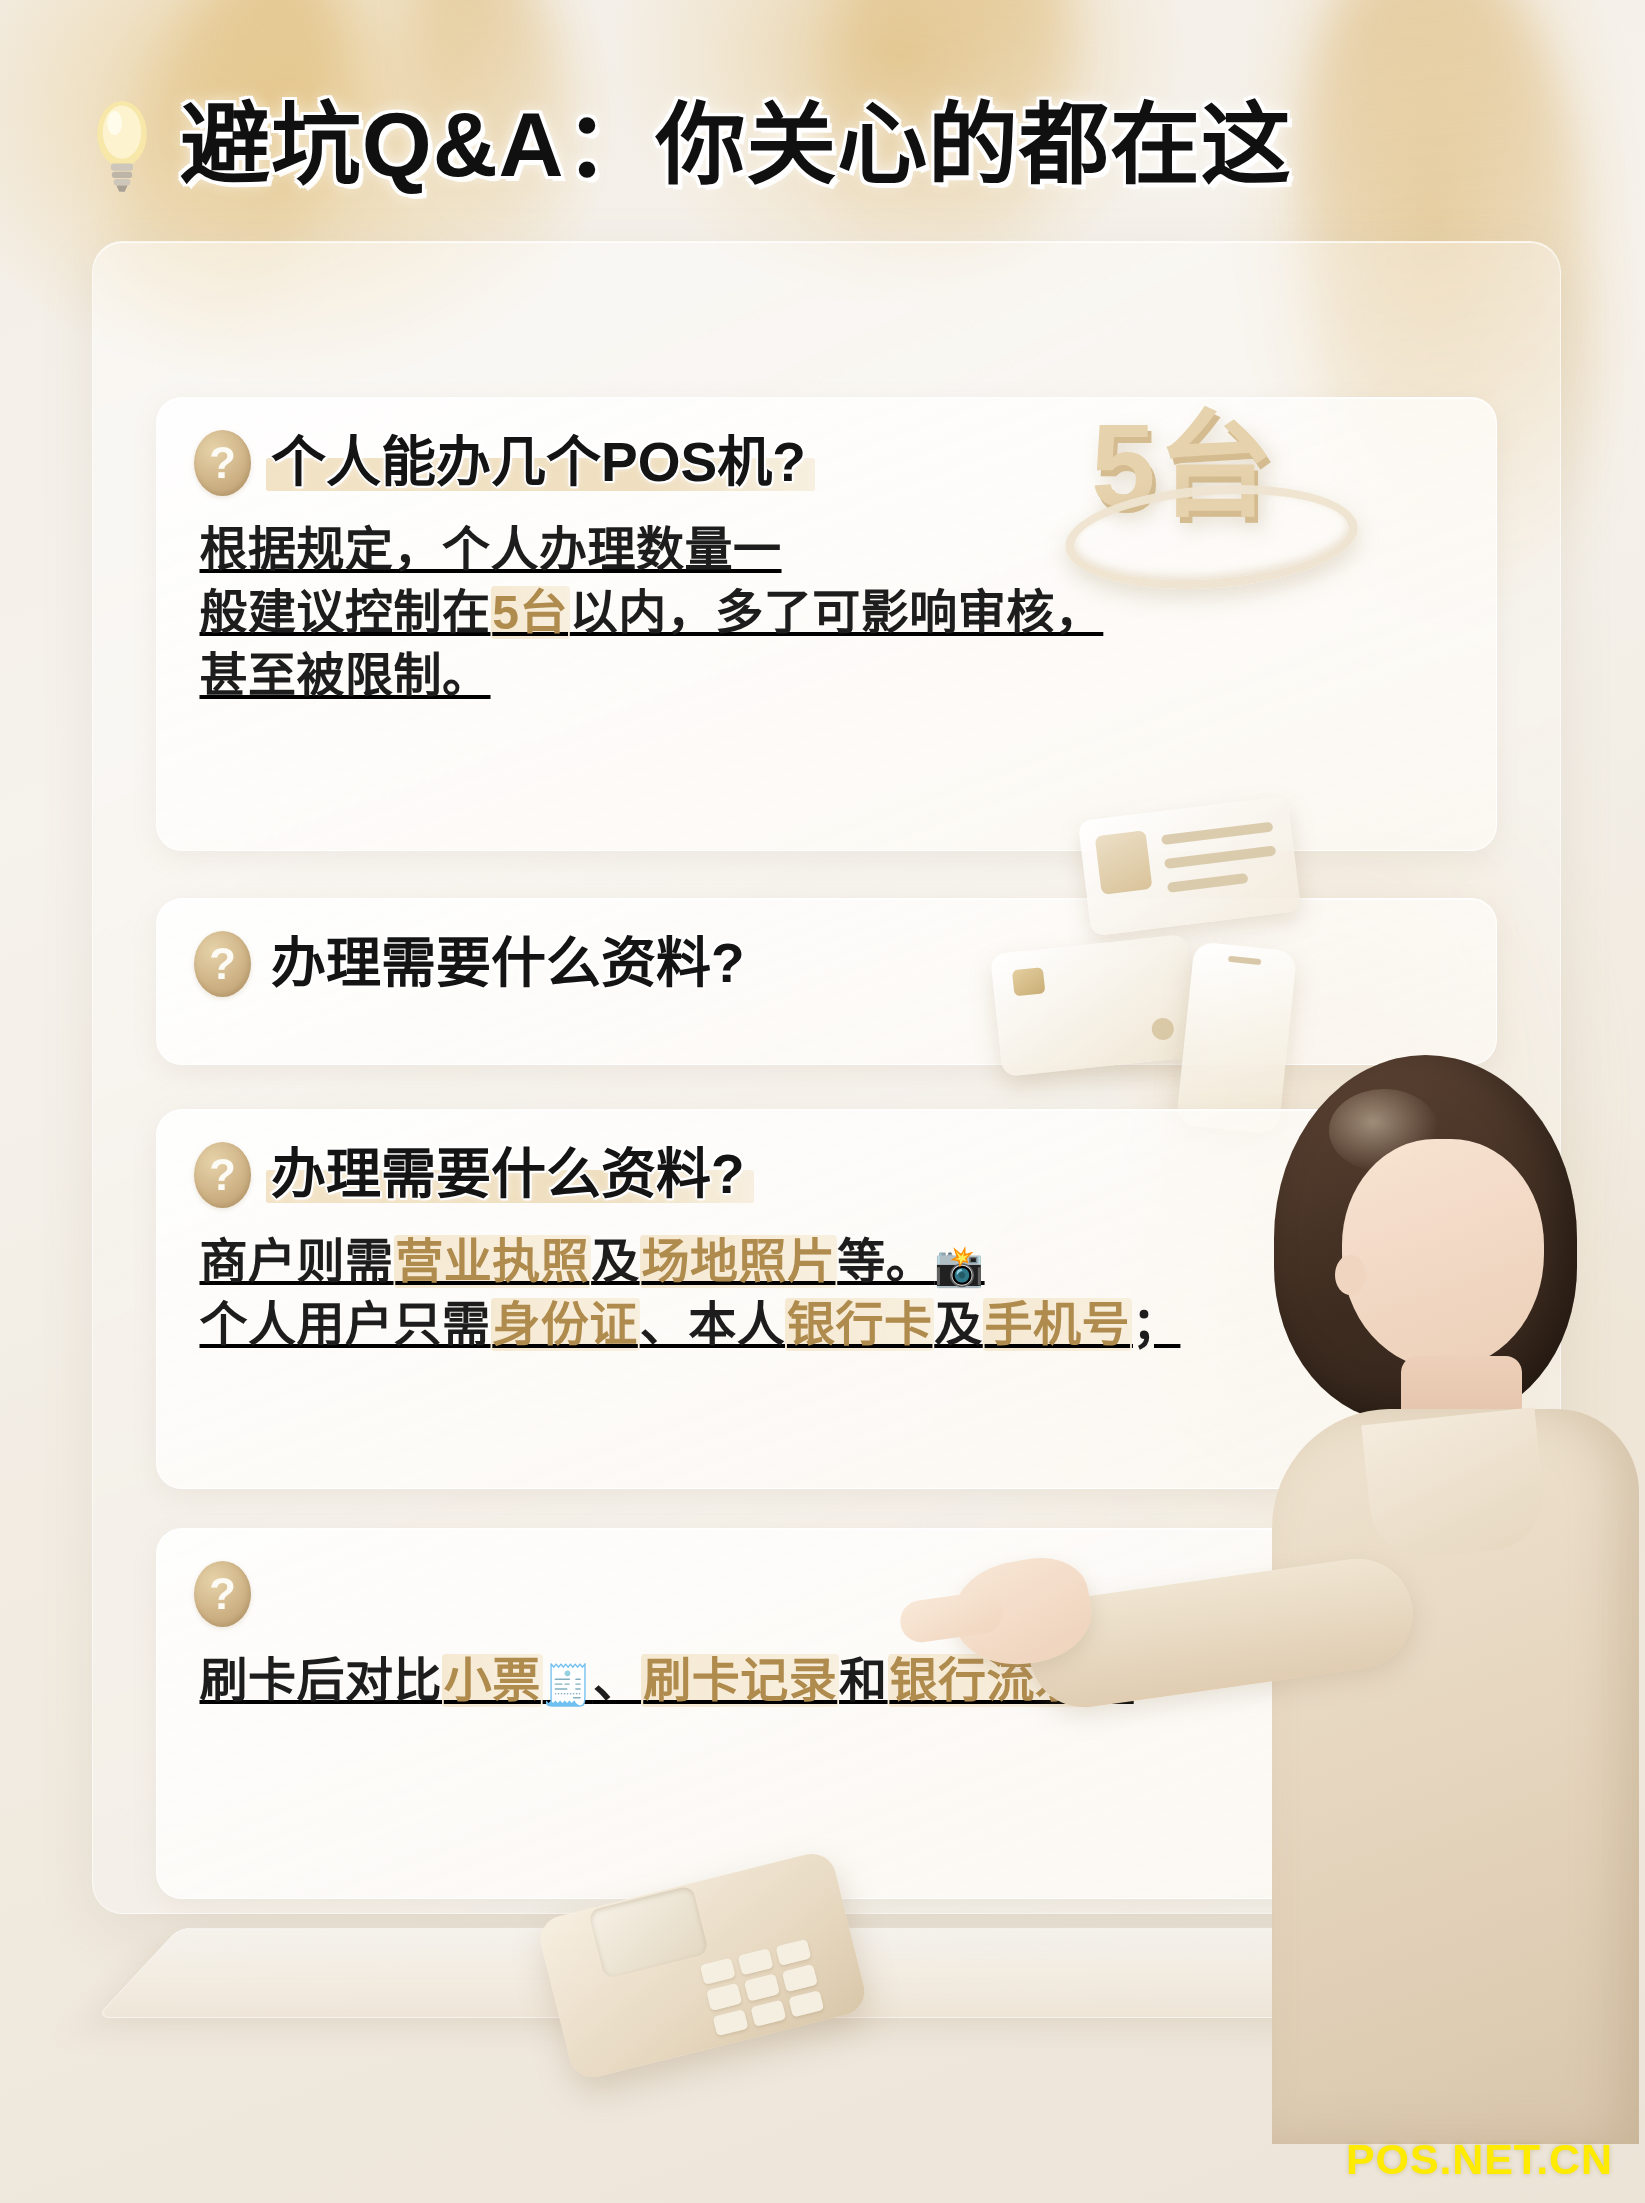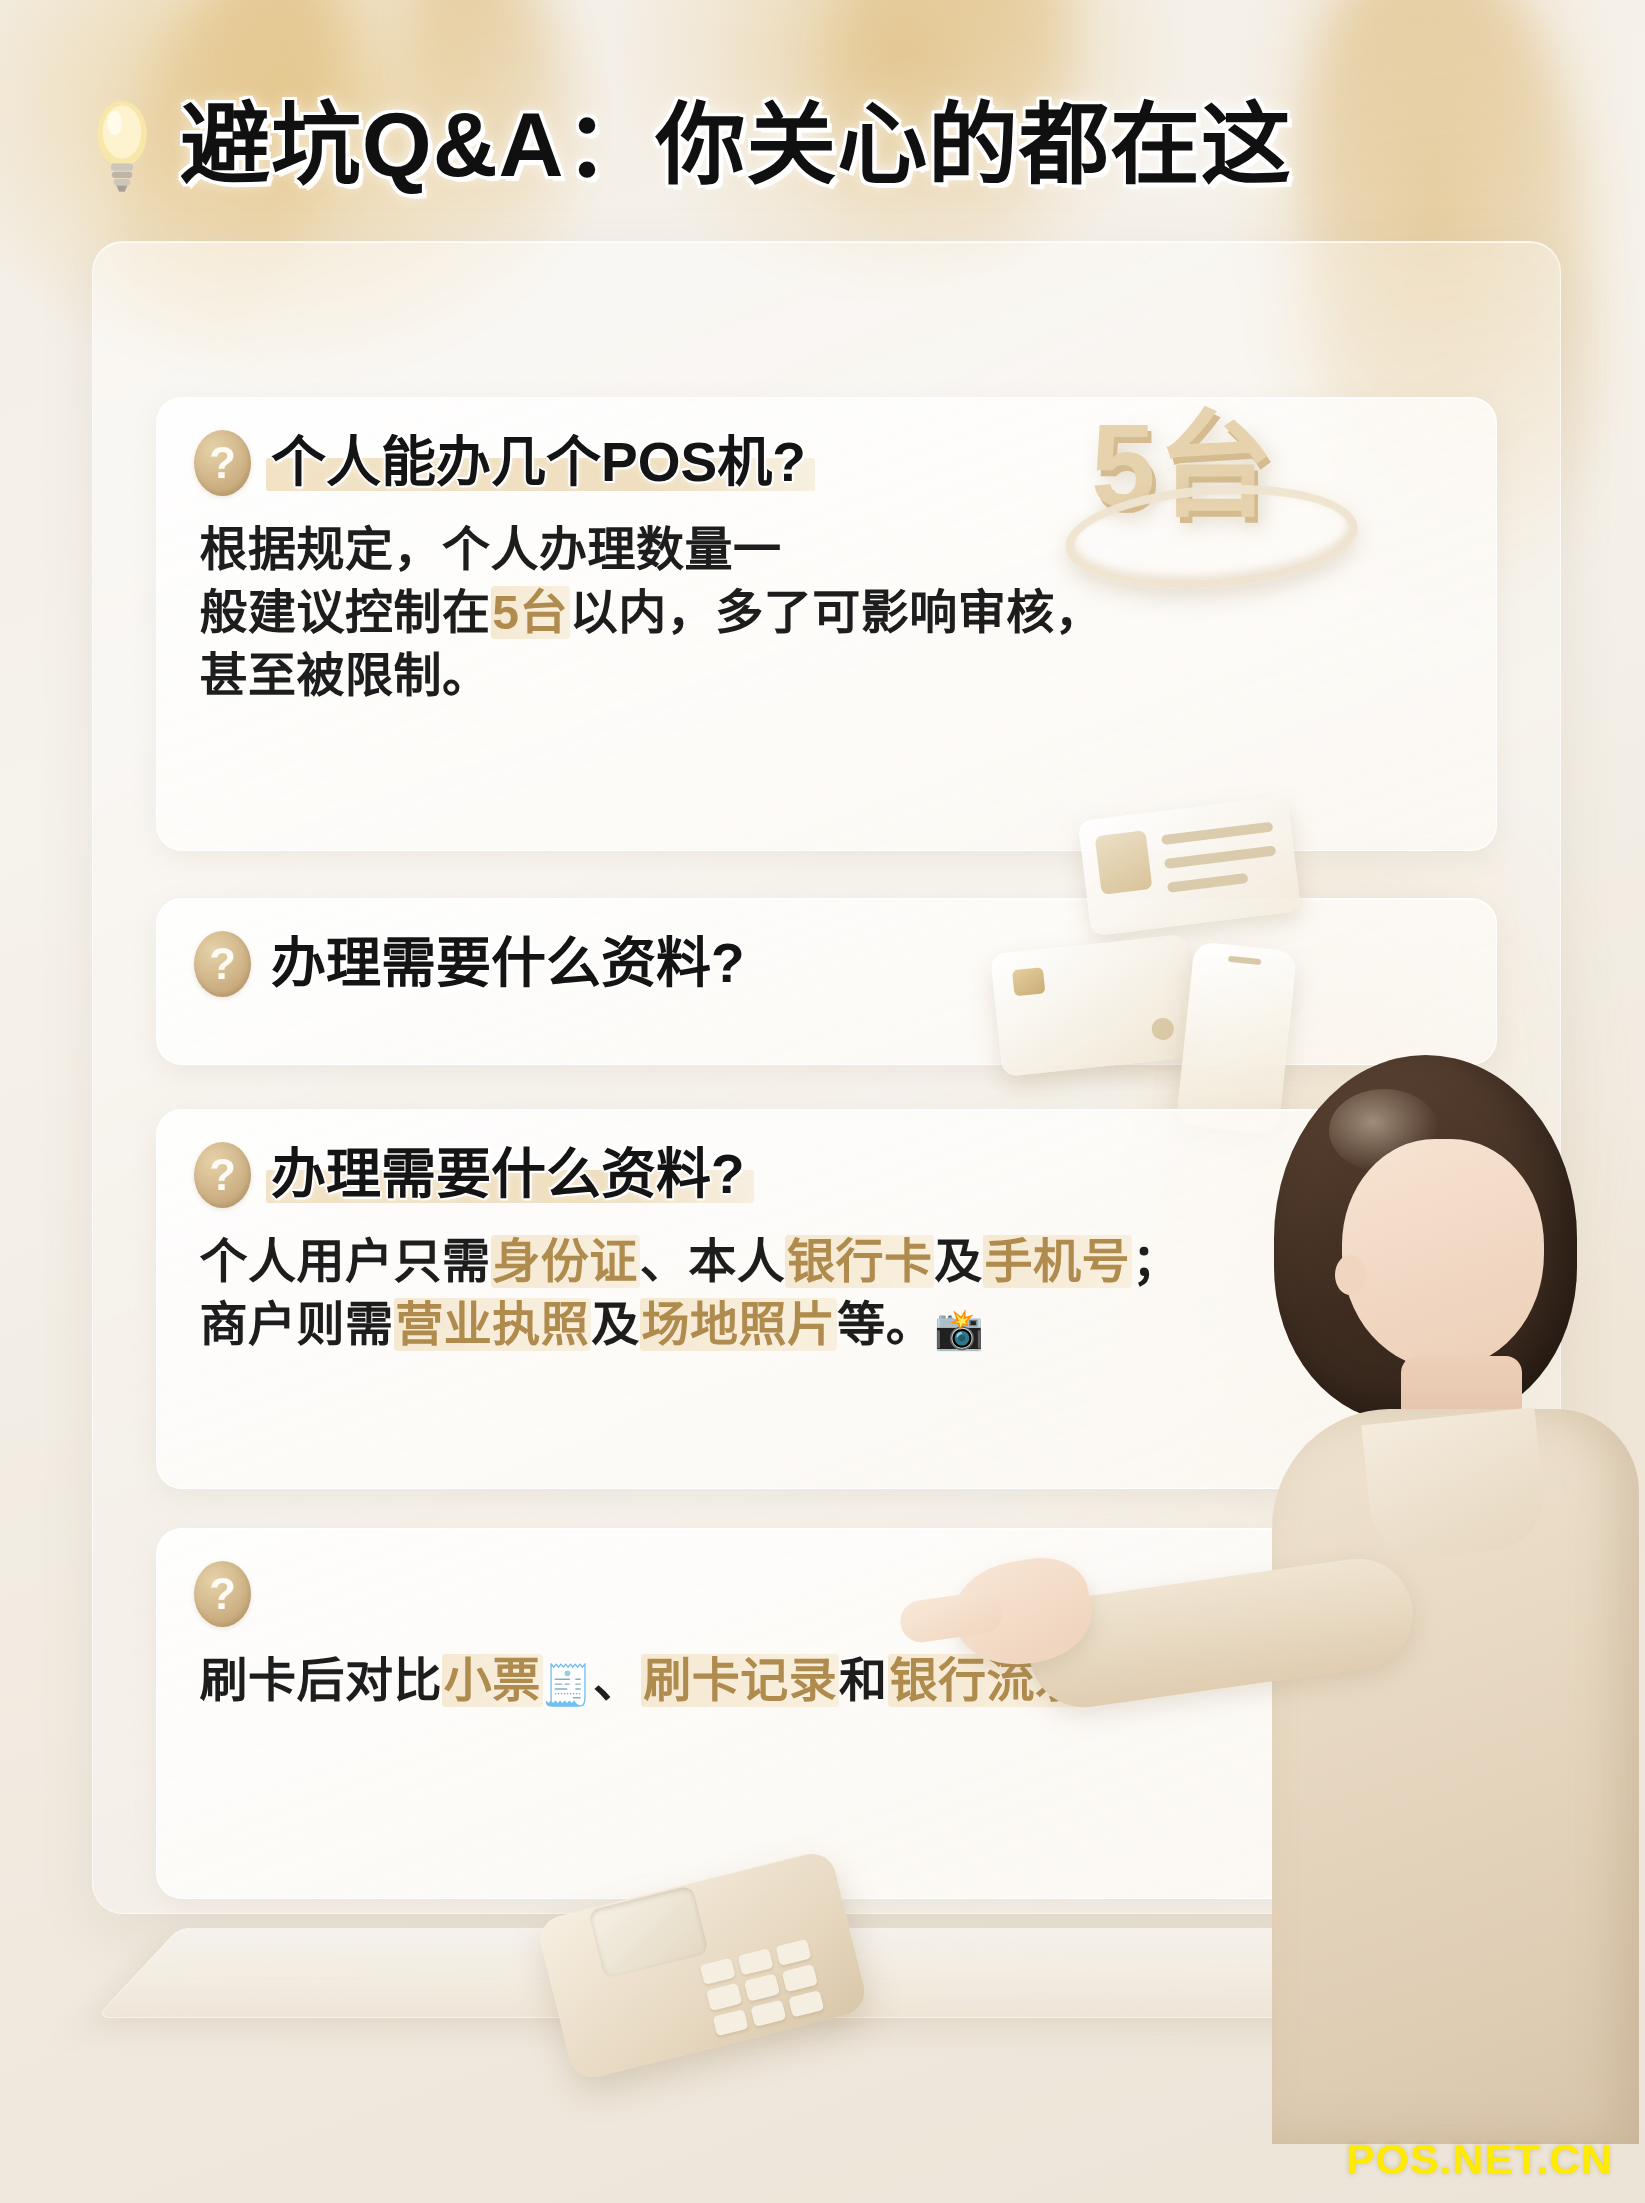--- a/index.html
+++ b/index.html
@@ -188,20 +188,21 @@
     color: #141414;
     white-space: nowrap;
     line-height: 1.1;
     text-shadow: 1.8px 0 0 #fff, -1.8px 0 0 #fff, 0 1.8px 0 #fff, 0 -1.8px 0 #fff,
                  1.8px 1.8px 0 #fff, -1.8px -1.8px 0 #fff, 0 0 7.3px rgba(255,255,255,0.9);
   }
 
   .a-body {
     margin-top: 14.7px;
     padding-left: 5.5px;
+    text-decoration: underline;
   }
   .a-line {
     font-size: 48px;
     font-weight: 700;
     color: #1d1d1d;
     line-height: 1.32;
     white-space: nowrap;
     letter-spacing: 0.5px;
   }
   .kw {
@@ -486,22 +487,22 @@
 
   <div class="qa-card" id="card-2">
     <div class="q-row">
       <div class="q-badge">?</div>
       <div class="q-text-wrap">
         <div class="q-highlight"></div>
         <div class="q-text">办理需要什么资料?</div>
       </div>
     </div>
     <div class="a-body">
+      <div class="a-line"><span>商户则需</span><span class="kw">营业执照</span><span>及</span><span class="kw">场地照片</span><span>等。</span><span class="inline-emoji">📸</span></div>
       <div class="a-line"><span>个人用户只需</span><span class="kw">身份证</span><span>、本人</span><span class="kw">银行卡</span><span>及</span><span class="kw">手机号</span><span>；</span></div>
-      <div class="a-line"><span>商户则需</span><span class="kw">营业执照</span><span>及</span><span class="kw">场地照片</span><span>等。</span><span class="inline-emoji">📸</span></div>
     </div>
   </div>
 
   <div class="qa-card" id="card-3">
     <div class="q-row">
       <div class="q-badge">?</div>
     </div>
     <div class="a-body">
       <div class="a-line"><span>刷卡后对比</span><span class="kw">小票</span><span class="inline-emoji">🧾</span><span>、</span><span class="kw">刷卡记录</span><span>和</span><span class="kw">银行流水</span><span>，</span></div>
     </div>

